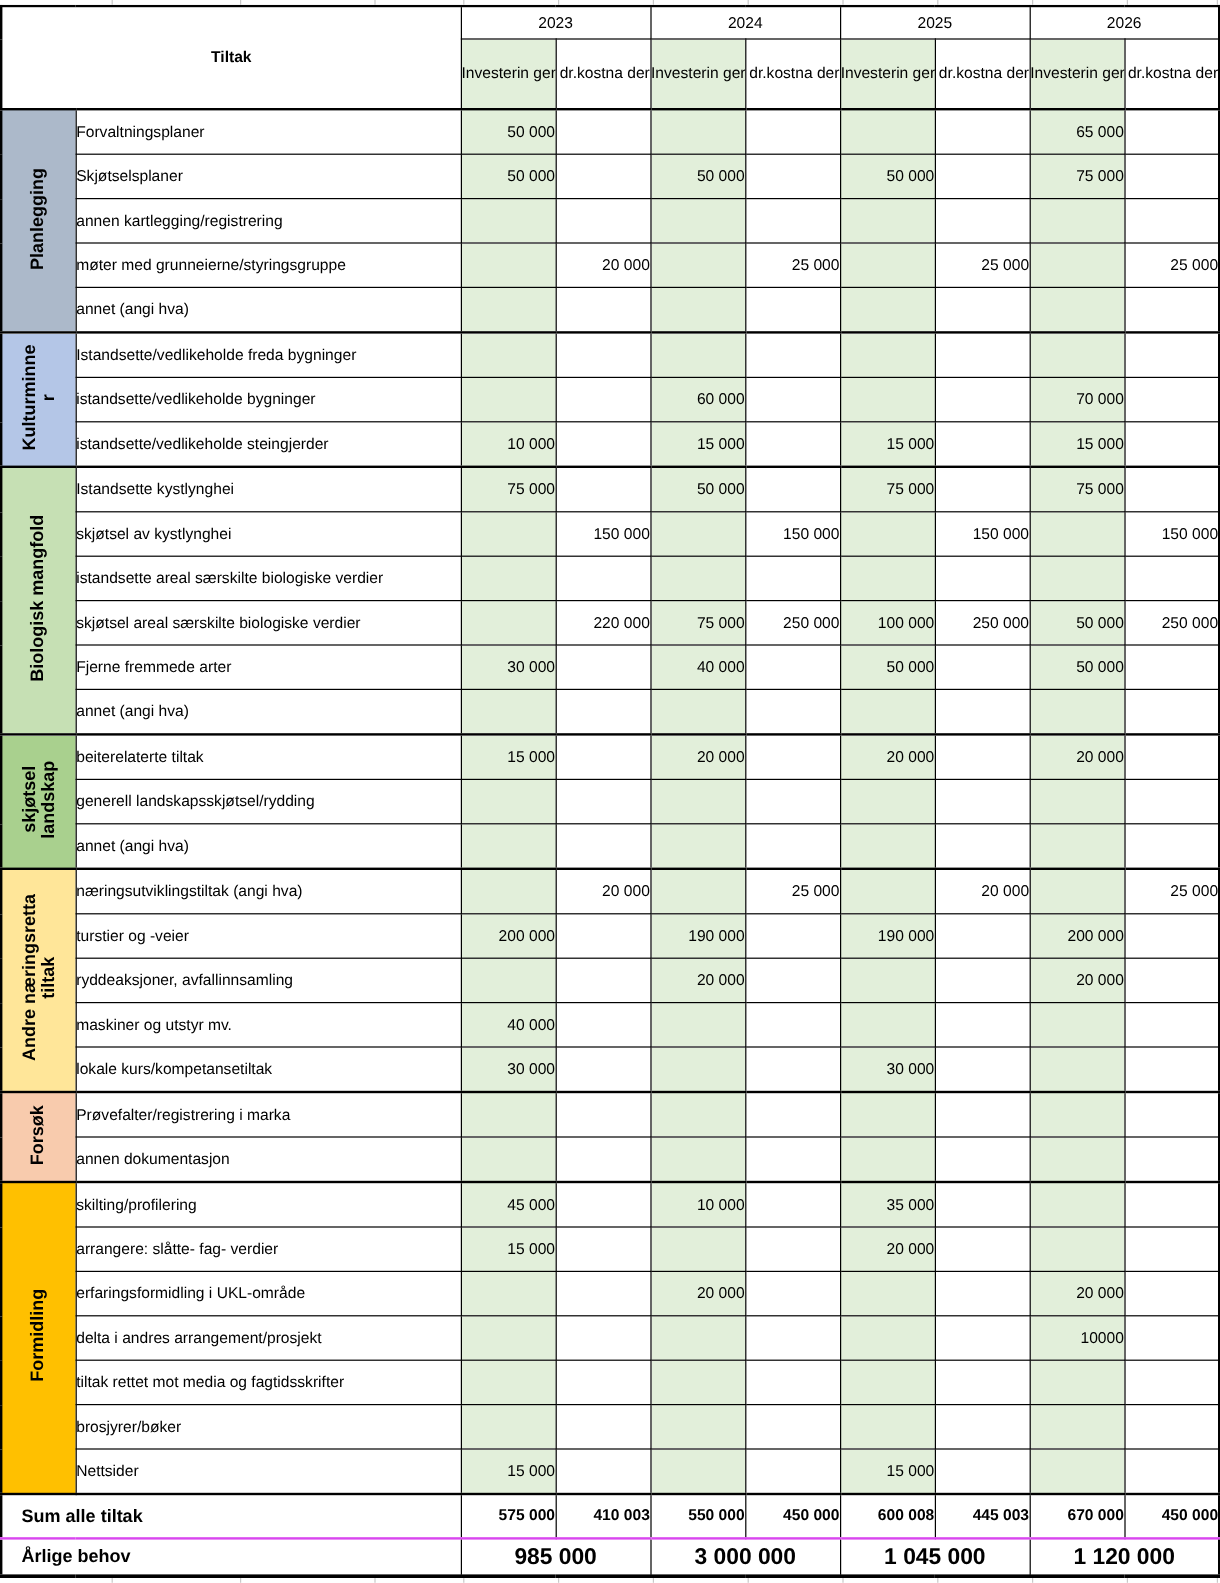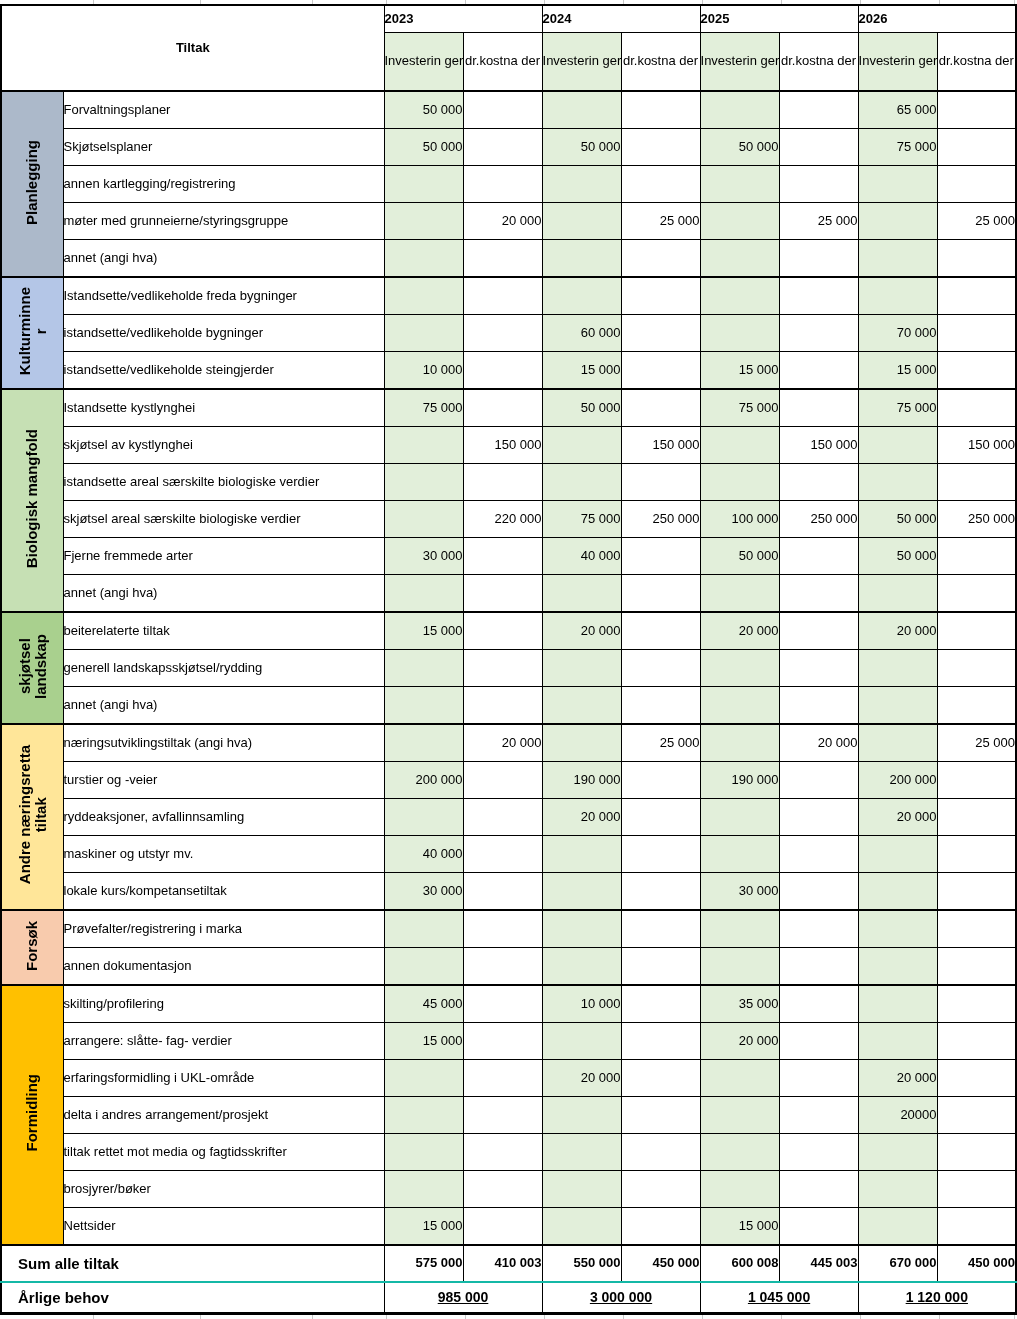--- a/index.html
+++ b/index.html
@@ -21,24 +21,24 @@
     font-size:13px;line-height:1.15;vertical-align:middle;
     white-space:nowrap;
   }
   
   td.title-cell{
     text-align:center;font-weight:bold;font-size:21px;
     border-bottom:2px solid #000;
     margin-left:38px;
   }
   td.year-cell{
-    text-align:left;font-weight:bold;font-size:15px;height:26px;
+    text-align:center;font-weight:normal;font-size:15px;height:26px;
   }
   td.subhdr{
-    vertical-align:top;text-align:center;font-size:11.5px;line-height:26px;
+    vertical-align:top;text-align:right;font-size:11.5px;line-height:26px;
     padding:1px 2px 0 3px;height:57px;border-bottom:2px solid #000;
     white-space:pre-line;
   }
   td.invbg{background:#E2EFDA;}
   td.thickL{border-left:2px solid #000;}
   tr.sec-top > td{border-top:2px solid #000;}
   td.cat-cell{
     vertical-align:bottom;text-align:center;padding:0 0 3px 0;
   }
   .cat-label{
@@ -49,22 +49,22 @@
   td.name-cell{
     text-align:left;padding:0 2px 0 4px;font-size:13px;height:36px;
   }
   td.num{
     text-align:right;padding:0 4px 0 2px;font-size:13px;
   }
   tr.sum-row > td{border-top:2px solid #000;font-weight:bold;height:35px;}
   tr.sum-row td.rowhead, tr.annual-row td.rowhead{
     text-align:left;padding-left:16px;font-size:15px;font-weight:bold;
   }
-  tr.annual-row > td{border-top:2px solid #14b8a6;font-weight:bold;height:29px;}
-  tr.annual-row td.annual-val{text-align:center;font-size:14px;text-decoration:underline;}
+  tr.annual-row > td{border-top:2px solid #d946ef;font-weight:bold;height:29px;}
+  tr.annual-row td.annual-val{text-align:center;font-size:19px;}
 </style>
 </head>
 <body>
 
 <div id="strip-top" class="gridstrip">
     <div class="tick" style="left: 93px;"></div>
     <div class="tick" style="left: 200px;"></div>
     <div class="tick" style="left: 312px;"></div>
     <div class="tick" style="left: 386px;"></div>
     <div class="tick" style="left: 465px;"></div>
@@ -424,21 +424,21 @@
         <td class="num"></td>
       </tr>
       <tr>
         <td class="name-cell thickL">delta i andres arrangement/prosjekt</td>
         <td class="num invbg thickL"></td>
         <td class="num"></td>
         <td class="num invbg thickL"></td>
         <td class="num"></td>
         <td class="num invbg thickL"></td>
         <td class="num"></td>
-        <td class="num invbg thickL">20000</td>
+        <td class="num invbg thickL">10000</td>
         <td class="num"></td>
       </tr>
       <tr>
         <td class="name-cell thickL">tiltak rettet mot media og fagtidsskrifter</td>
         <td class="num invbg thickL"></td>
         <td class="num"></td>
         <td class="num invbg thickL"></td>
         <td class="num"></td>
         <td class="num invbg thickL"></td>
         <td class="num"></td>

